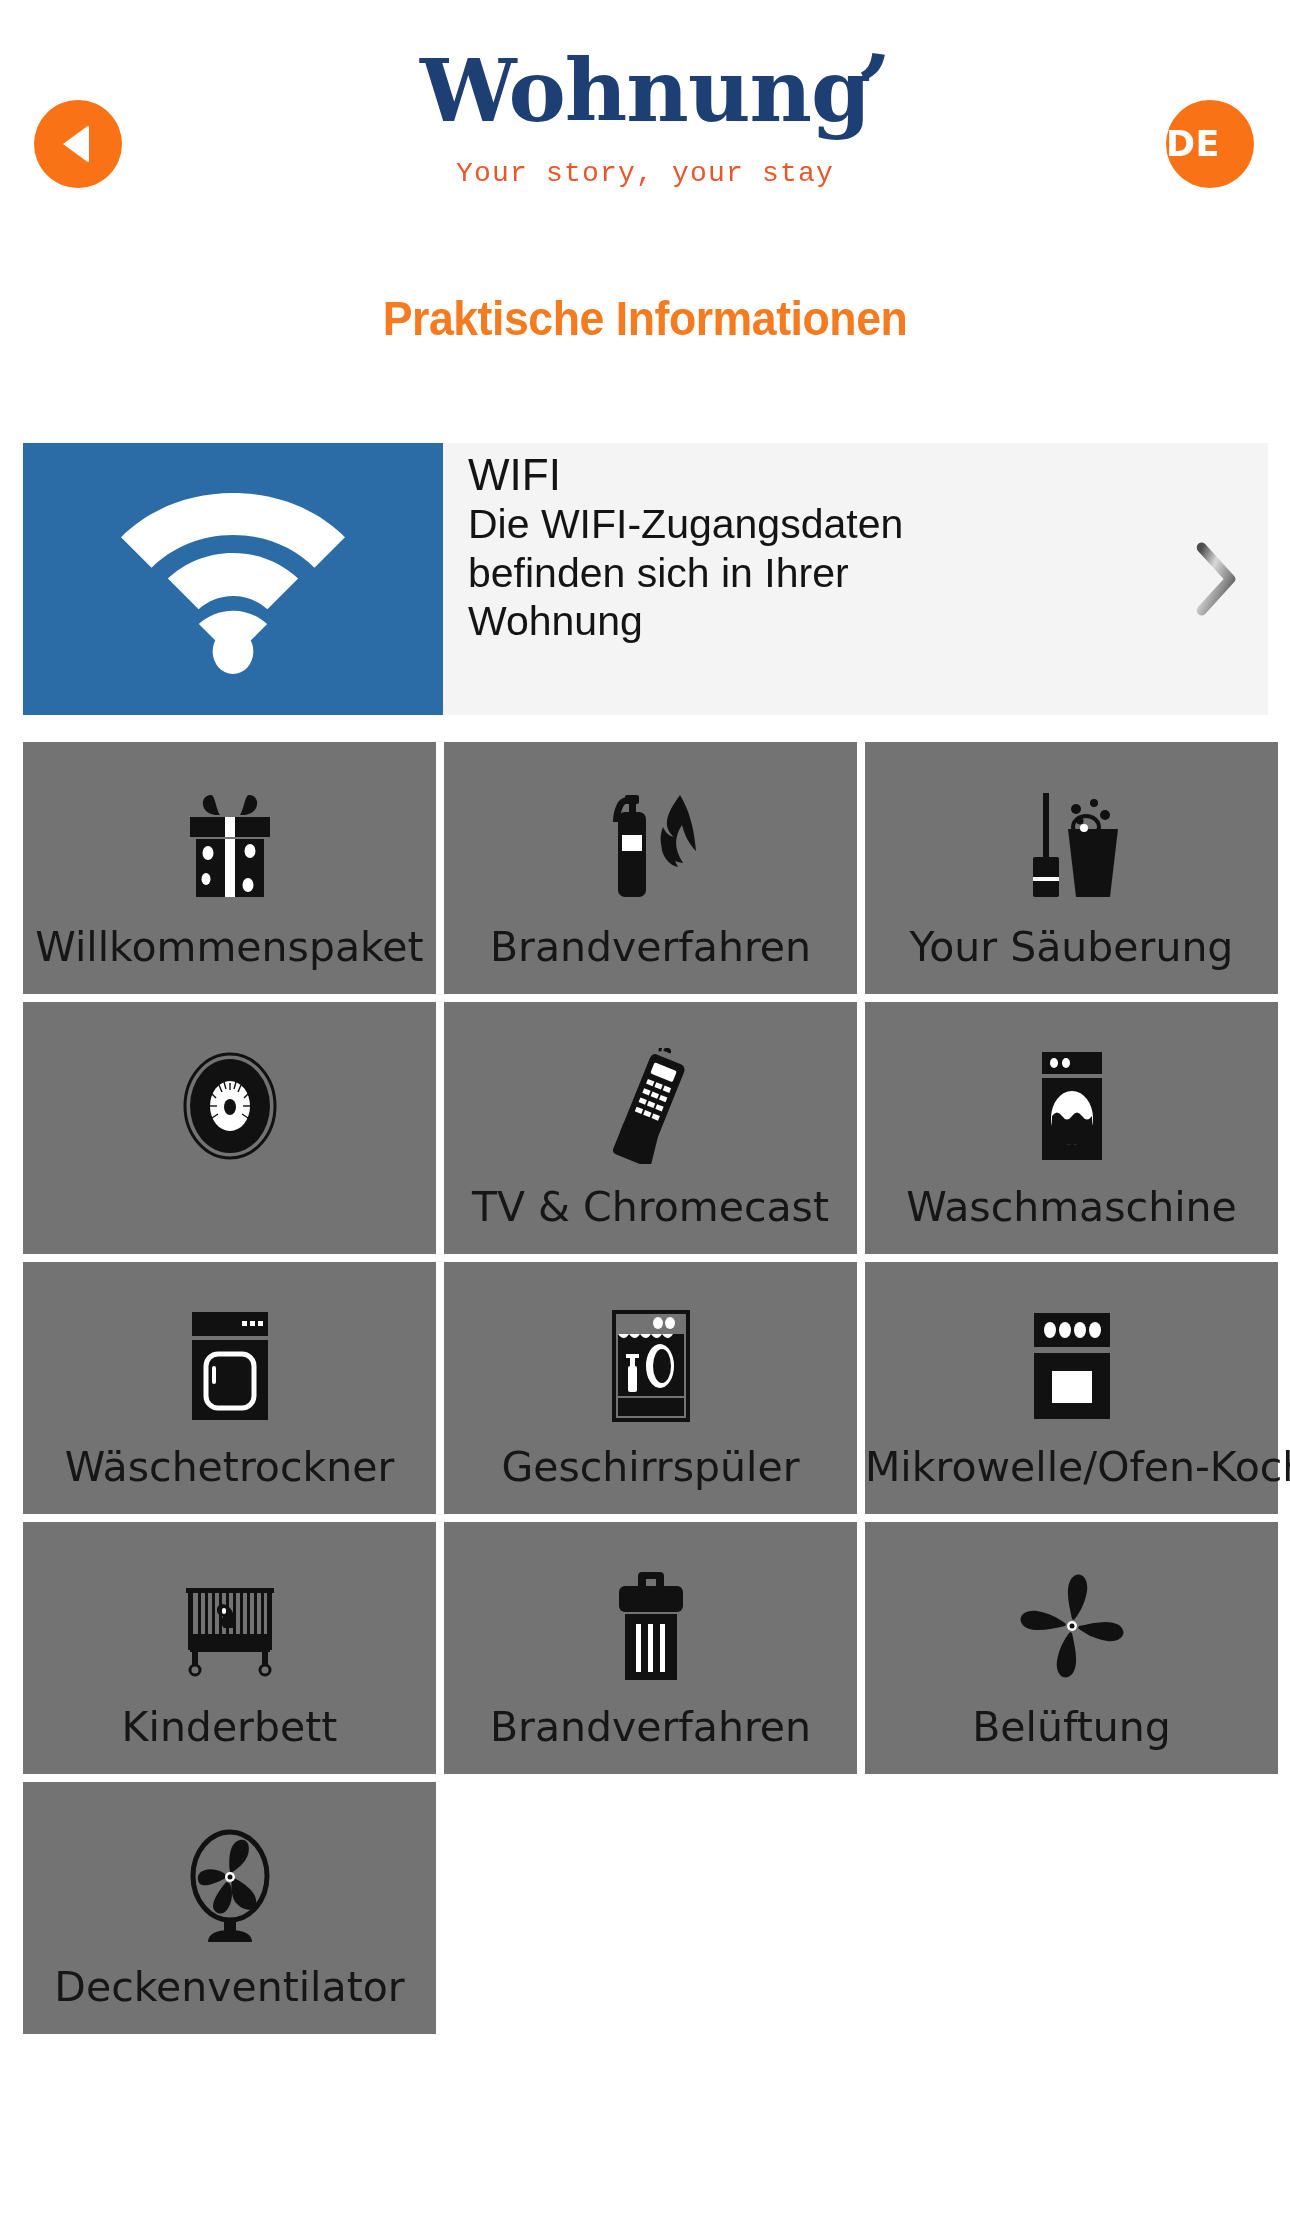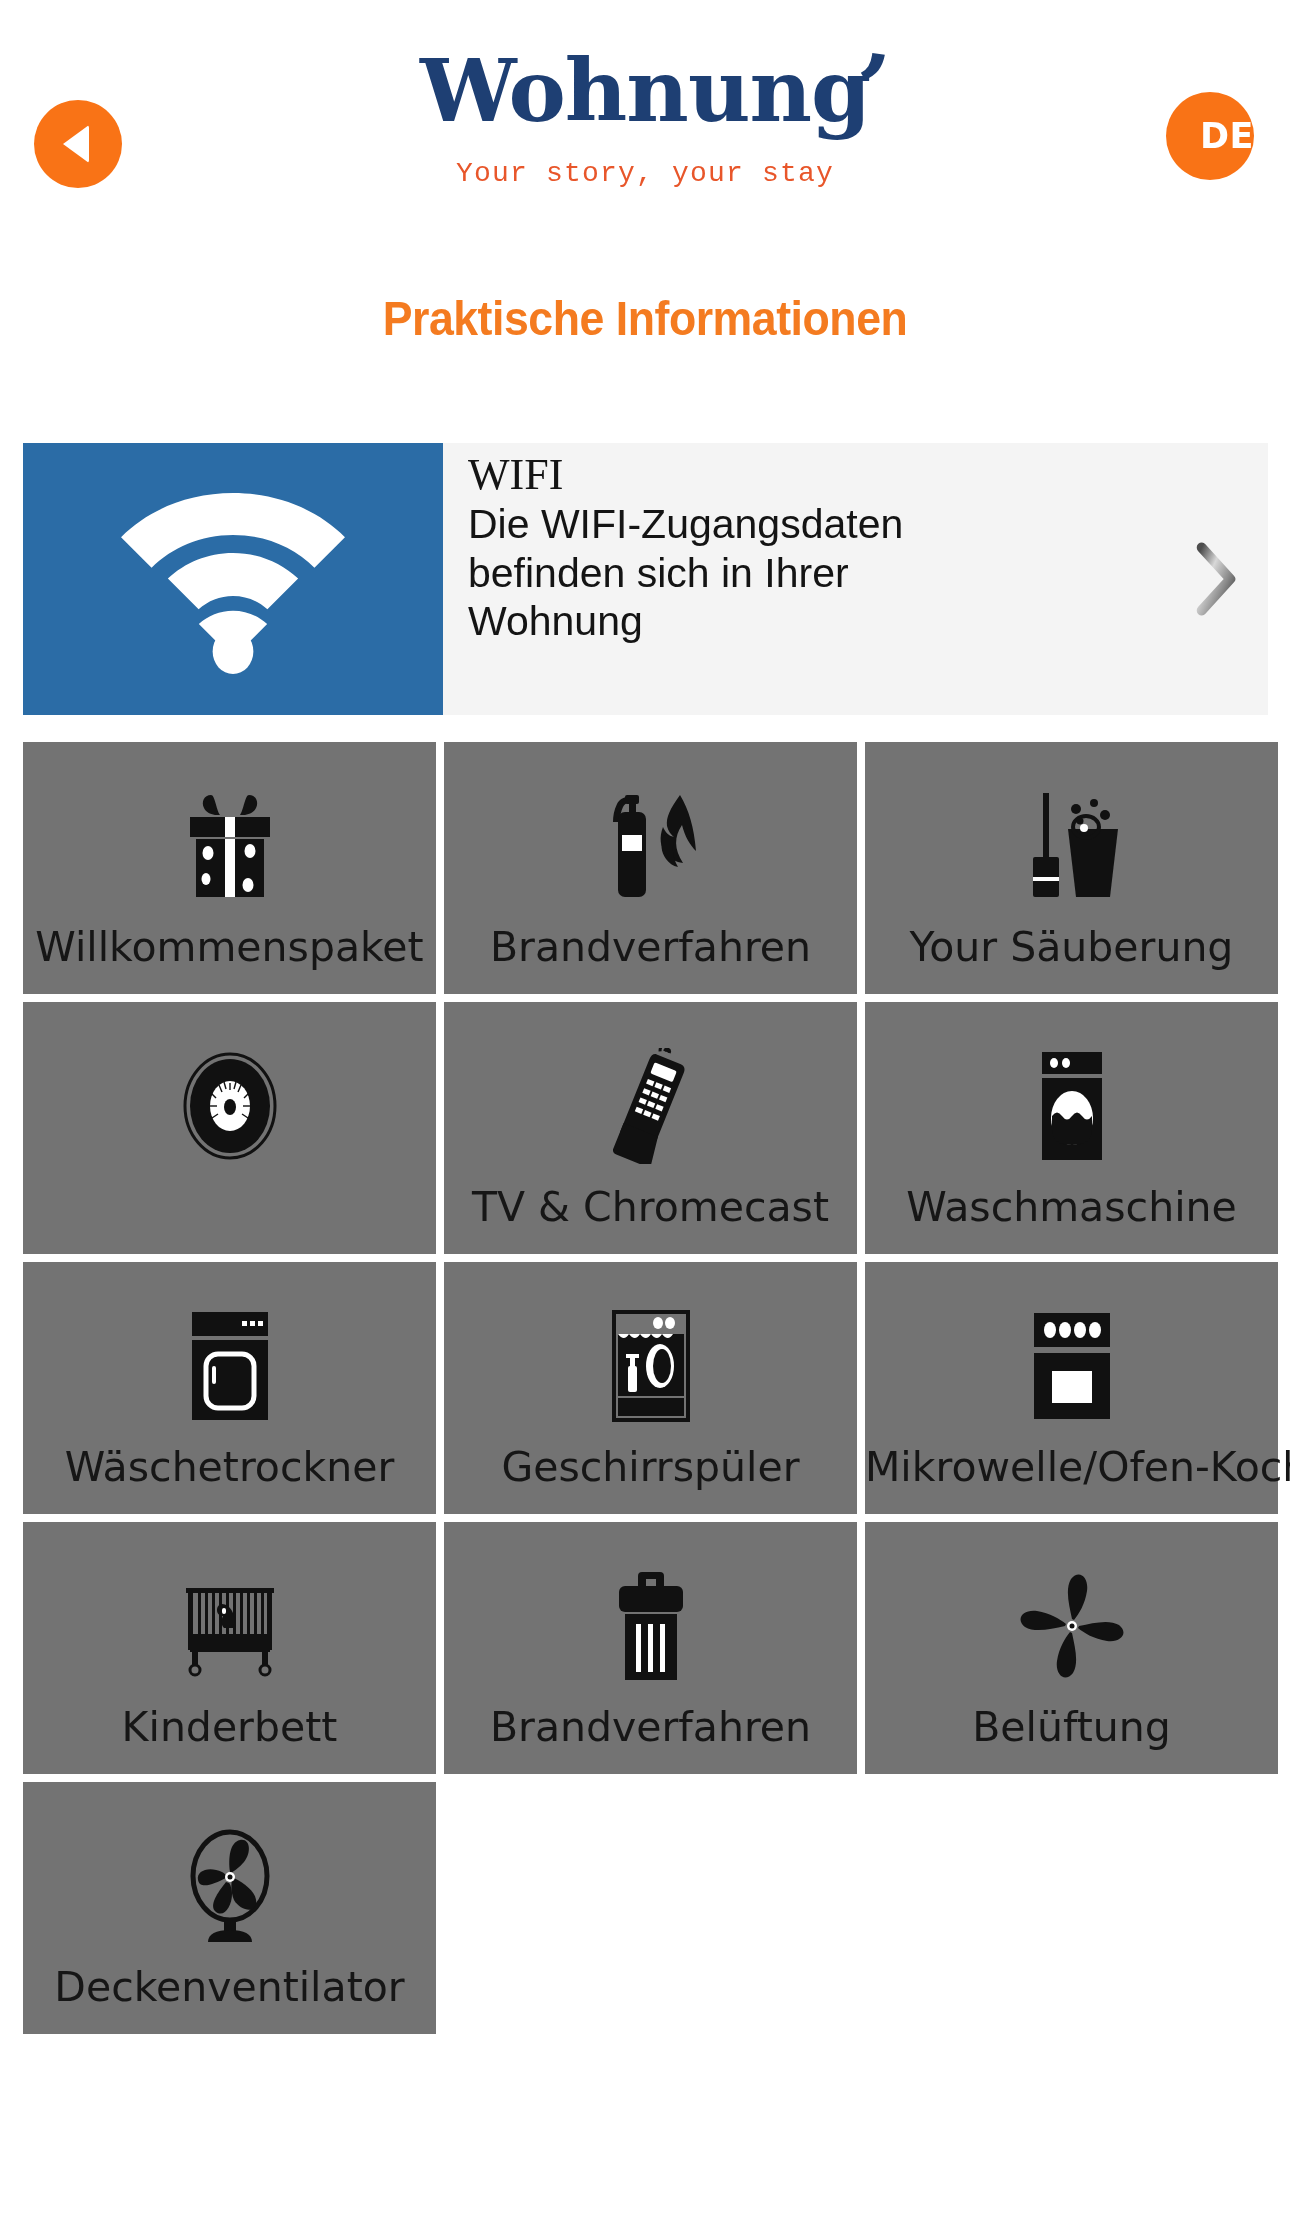--- a/index.html
+++ b/index.html
@@ -24,24 +24,24 @@
   .back-btn .tri {
     width:0; height:0;
     border-top:19px solid transparent;
     border-bottom:19px solid transparent;
     border-right:26px solid #ffffff;
     margin-right:5px;
     border-radius:3px;
   }
 
   .lang-btn {
-    position:absolute; right:36px; top:92px;
+    position:absolute; right:36px; top:100px;
     width:88px; height:88px; border-radius:50%;
     background:#f97316;
-    display:flex; align-items:center; justify-content:flex-end;
+    display:flex; align-items:center; justify-content:flex-start;
     cursor:pointer;
   }
   .lang-btn span {
     color:#ffffff; font-size:35px; font-weight:bold;
     letter-spacing:0.5px; font-family:"DejaVu Sans", sans-serif;
   }
 
   .logo-wrap {
     position:absolute; left:0; right:0; top:48px;
     text-align:center;
@@ -105,21 +105,21 @@
   .wifi-body {
     flex:1 1 auto;
     padding:6px 10px 0 25px;
     overflow:hidden;
     position:relative;
   }
   .wifi-title {
     font-size:44px;
     color:#141414;
     line-height:1.17;
-    font-family:Liberation Serif, serif;
+    font-family:Liberation Sans, sans-serif;
     font-weight:400;
   }
   .wifi-desc {
     font-size:41px;
     color:#141414;
     line-height:1.18;
     font-family:Liberation Sans, sans-serif;
     max-width:560px;
   }
   .wifi-chevron {

